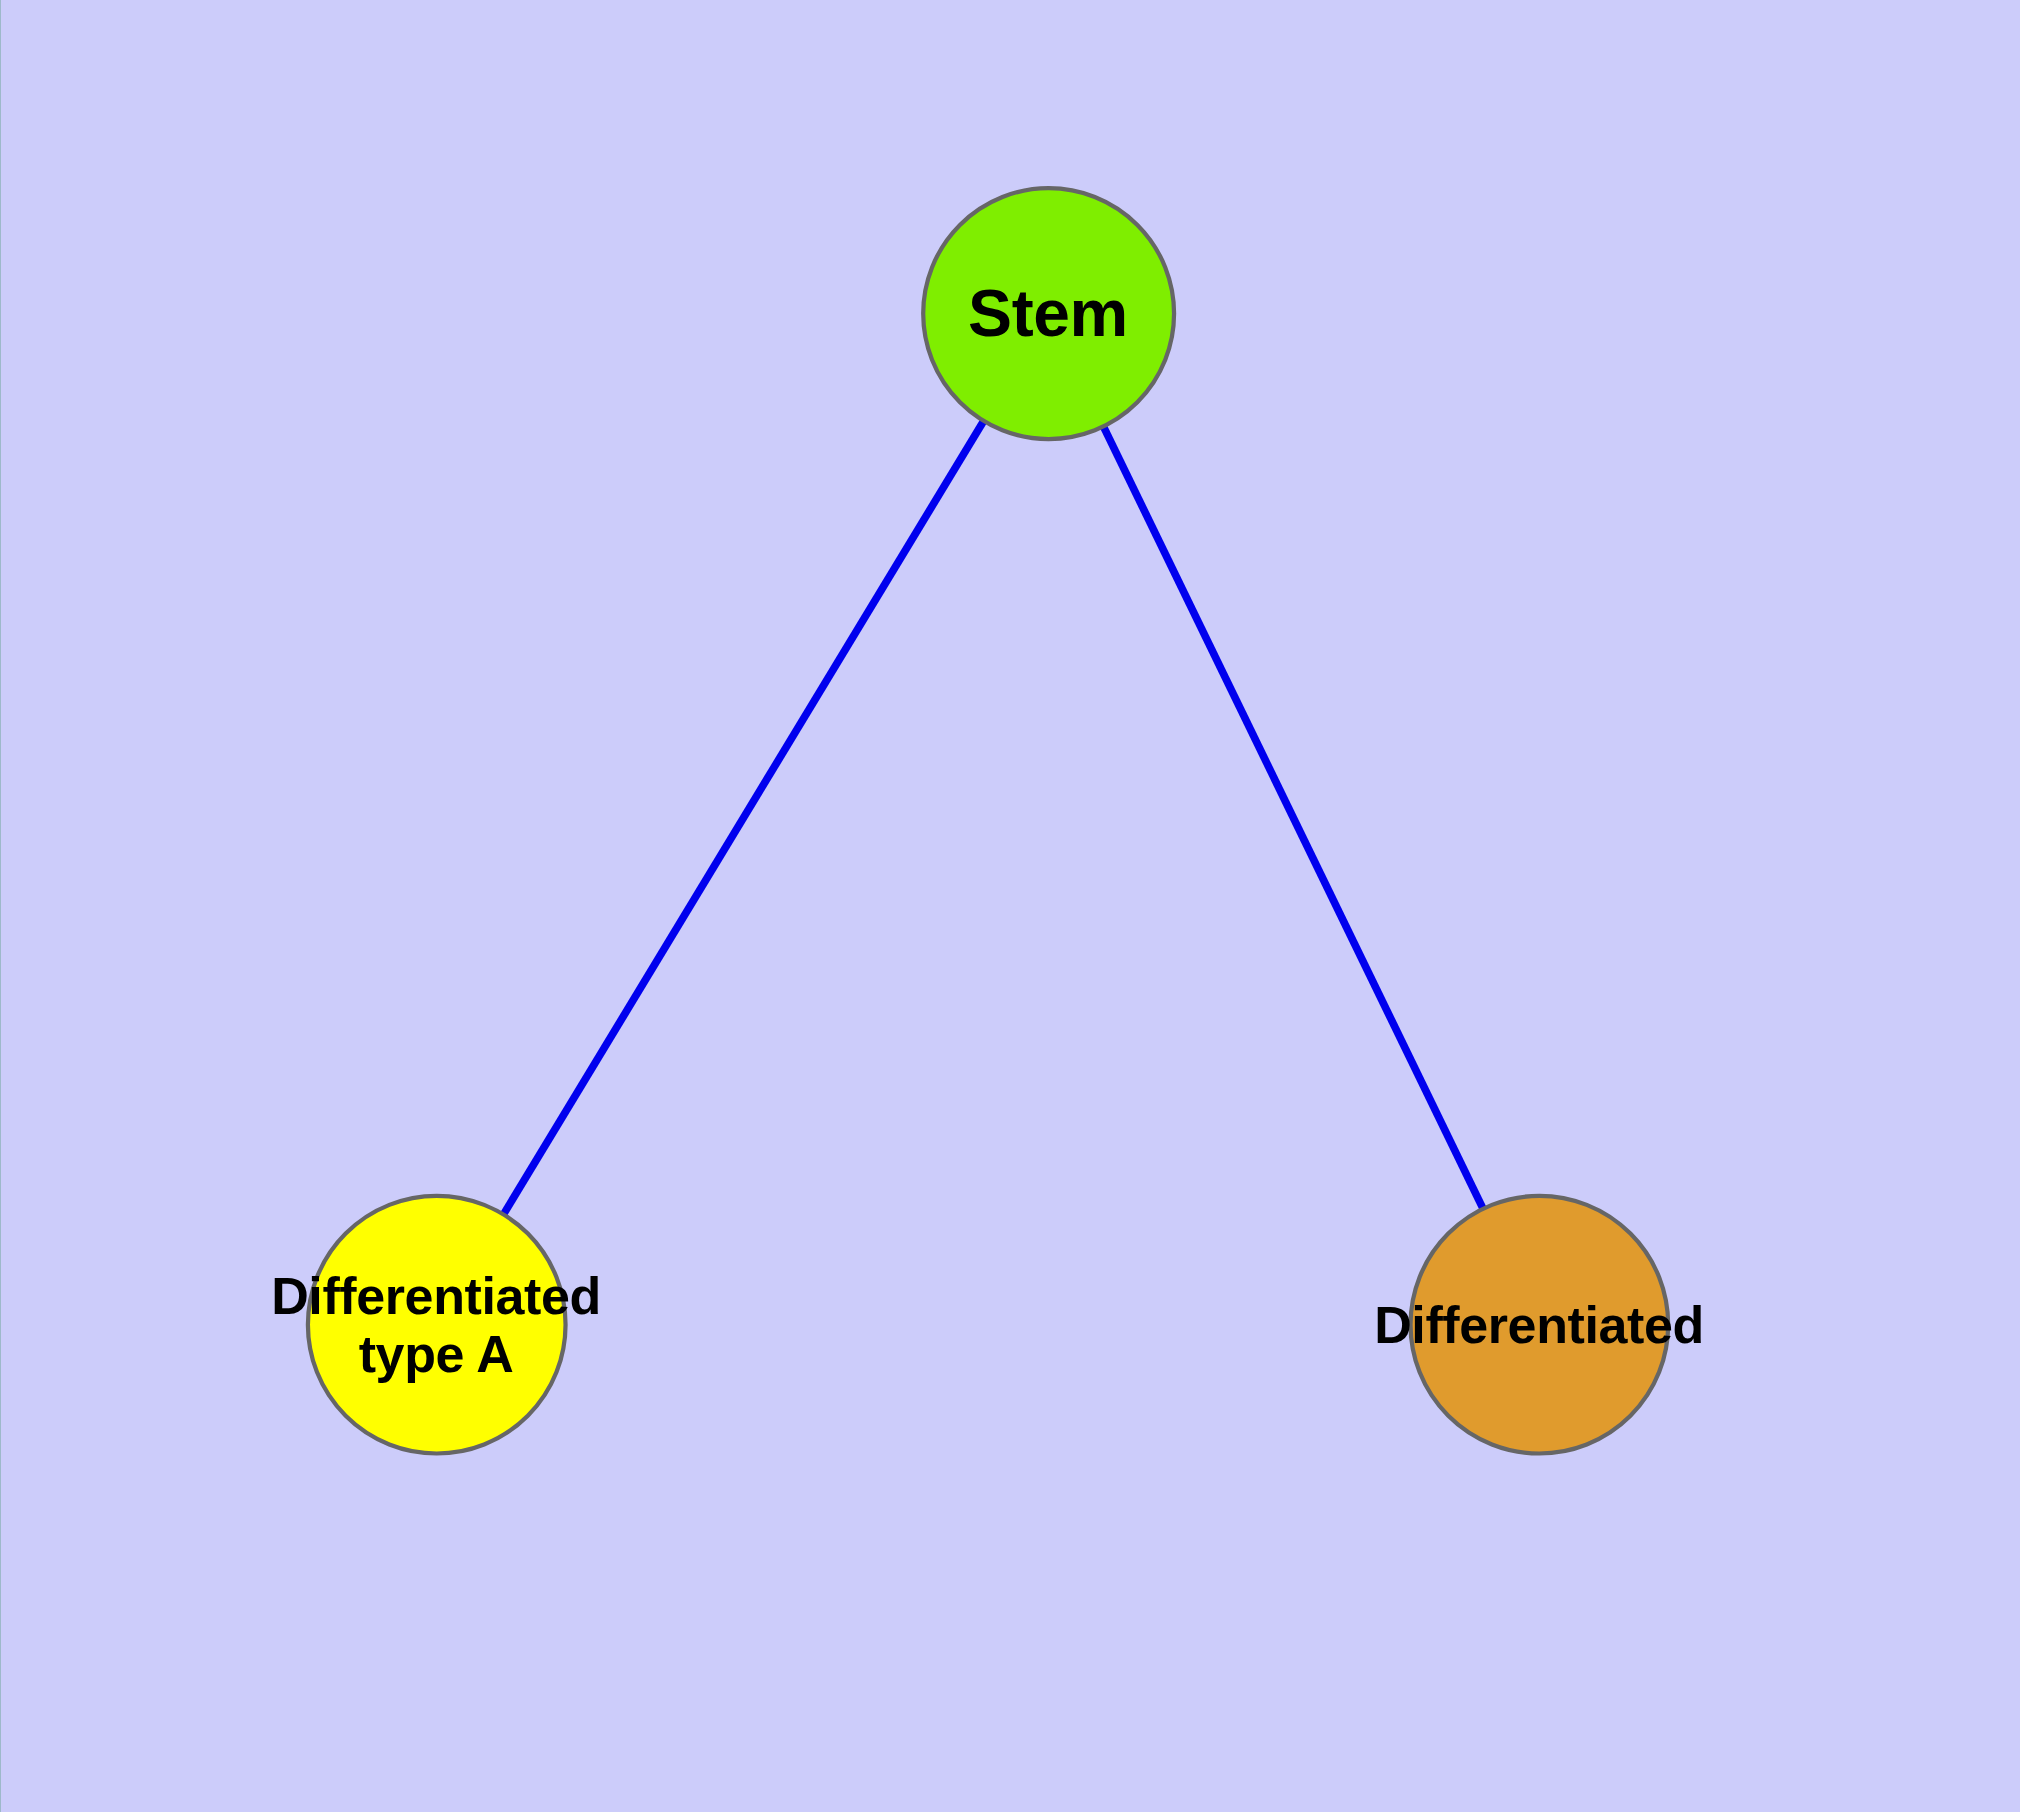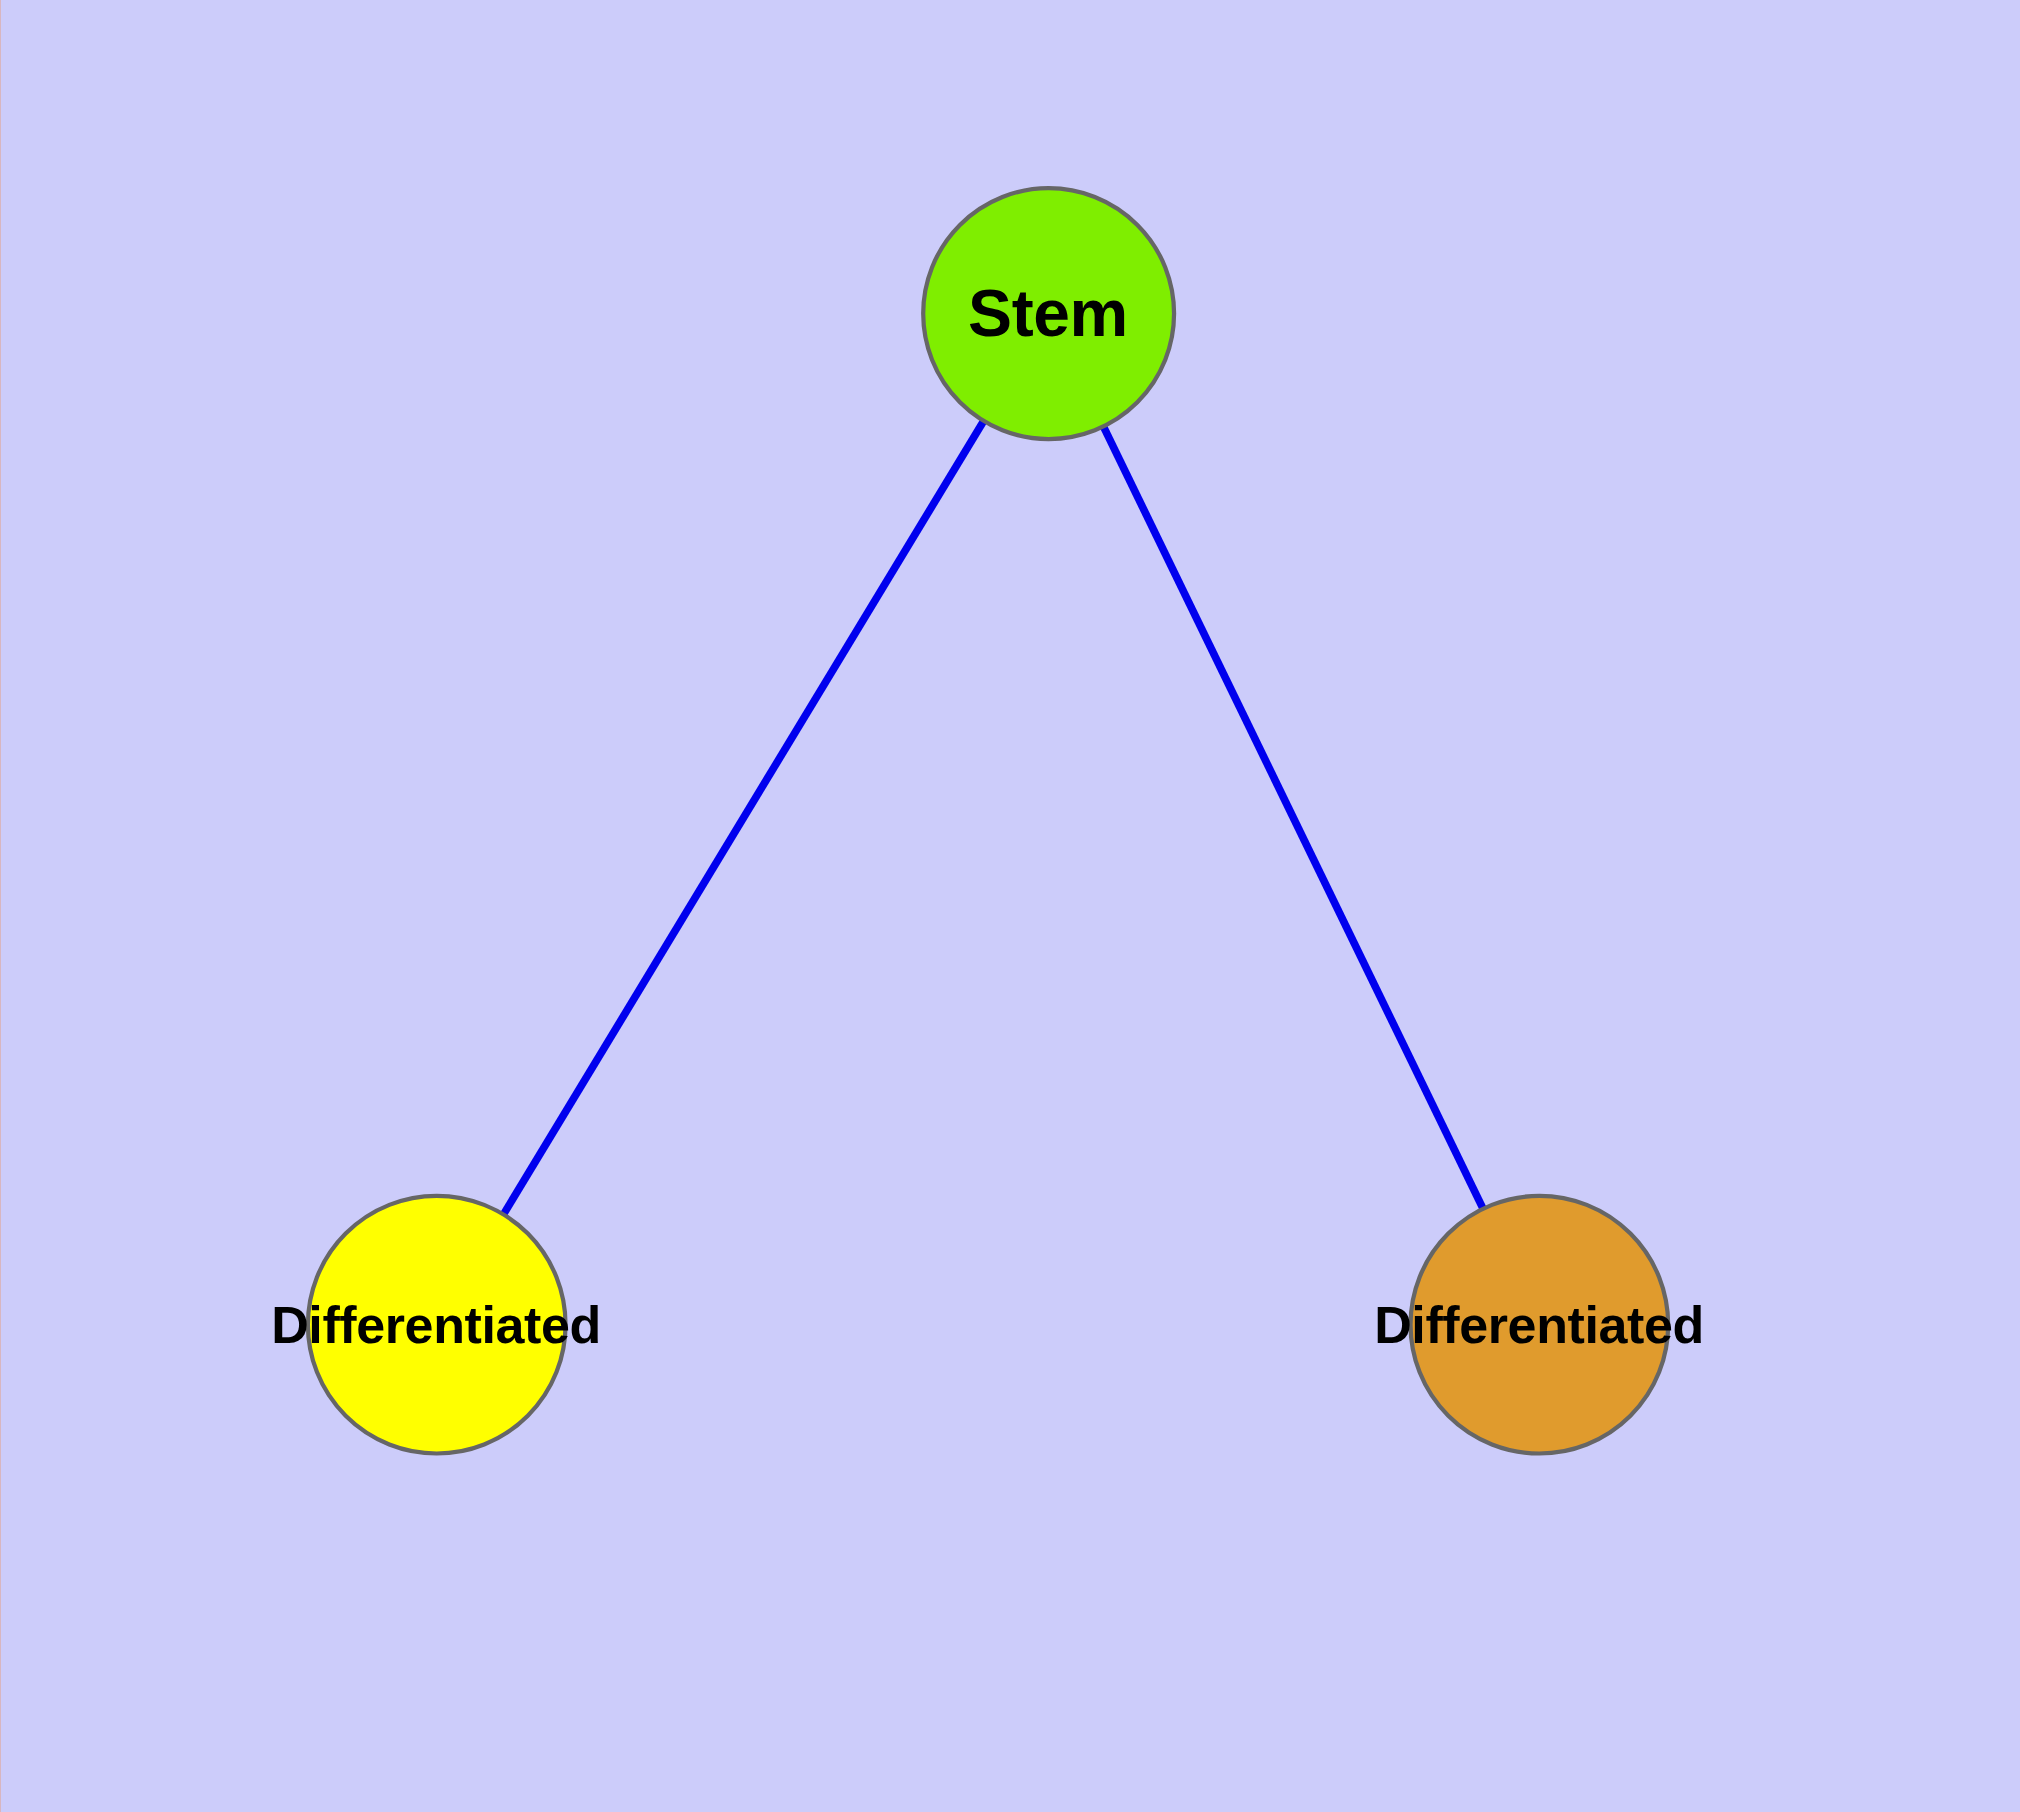--- a/index.html
+++ b/index.html
@@ -36,35 +36,35 @@
     white-space: pre;
     pointer-events: none;
     letter-spacing: -0.4px;
   }
   .label-stem { font-size: 66px; }
   .label-child { font-size: 52px; }
 </style>
 </head>
 <body>
 
-<div id="stage" style="width: 2013px; height: 1812px; background: #f97316;">
+<div id="stage" style="width: 2013px; height: 1812px; background: #15803d;">
 
   <svg id="graph-svg" viewBox="0 0 2384 2138" xmlns="http://www.w3.org/2000/svg" style="width: 2021px; height: 1812px;">
     <rect x="0" y="0" width="2384" height="2138" fill="#ccccfa"></rect>
     <g id="edge-layer">
         <line x1="1162.4423809310001" y1="493.1956226444832" x2="591.6286640431388" y2="1436.3822767265033" stroke="#0000ee" stroke-width="9" stroke-linecap="butt"></line>
         <line x1="1299.8740019692464" y1="499.54867763266134" x2="1751.3794979760523" y2="1429.8527479886536" stroke="#0000ee" stroke-width="9" stroke-linecap="butt"></line>
       </g>
     <g id="node-layer">
         <circle cx="1237" cy="370" r="148" fill="#7fee00" stroke="#666666" stroke-width="5"></circle>
         <circle cx="515" cy="1563" r="152" fill="#ffff00" stroke="#666666" stroke-width="5"></circle>
         <circle cx="1816" cy="1563" r="152" fill="#e09b2d" stroke="#666666" stroke-width="5"></circle>
       </g>
   </svg>
 
   <div id="label-layer">
       <div class="node-label label-stem" style="left: 1048px; top: 314px; color: rgb(0, 0, 0);"><div>Stem</div></div>
-      <div class="node-label label-child" style="left: 436px; top: 1325px; color: rgb(0, 0, 0);"><div>Differentiated</div></div>
+      <div class="node-label label-child" style="left: 436px; top: 1325px; color: rgb(0, 0, 0);"><div>Differentiated</div><div>type A</div></div>
       <div class="node-label label-child" style="left: 1539px; top: 1325px; color: rgb(0, 0, 0);"><div>Differentiated</div></div>
     </div>
 
 </div>
 
 
 </body></html>

